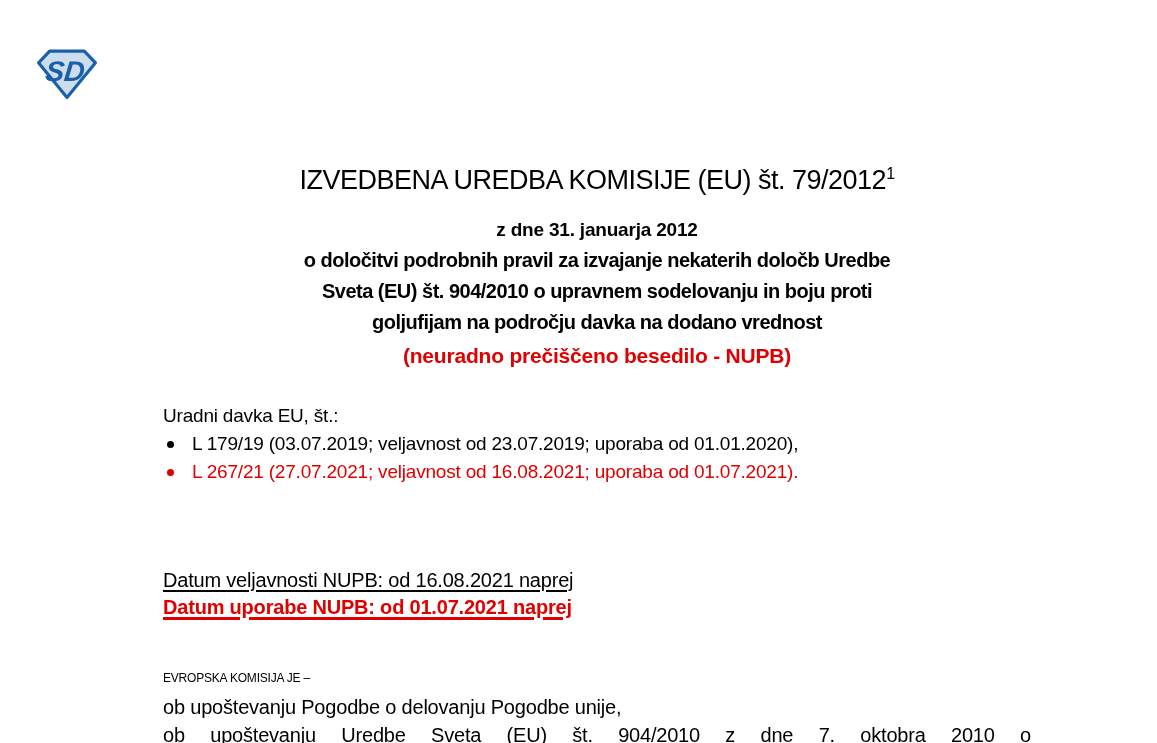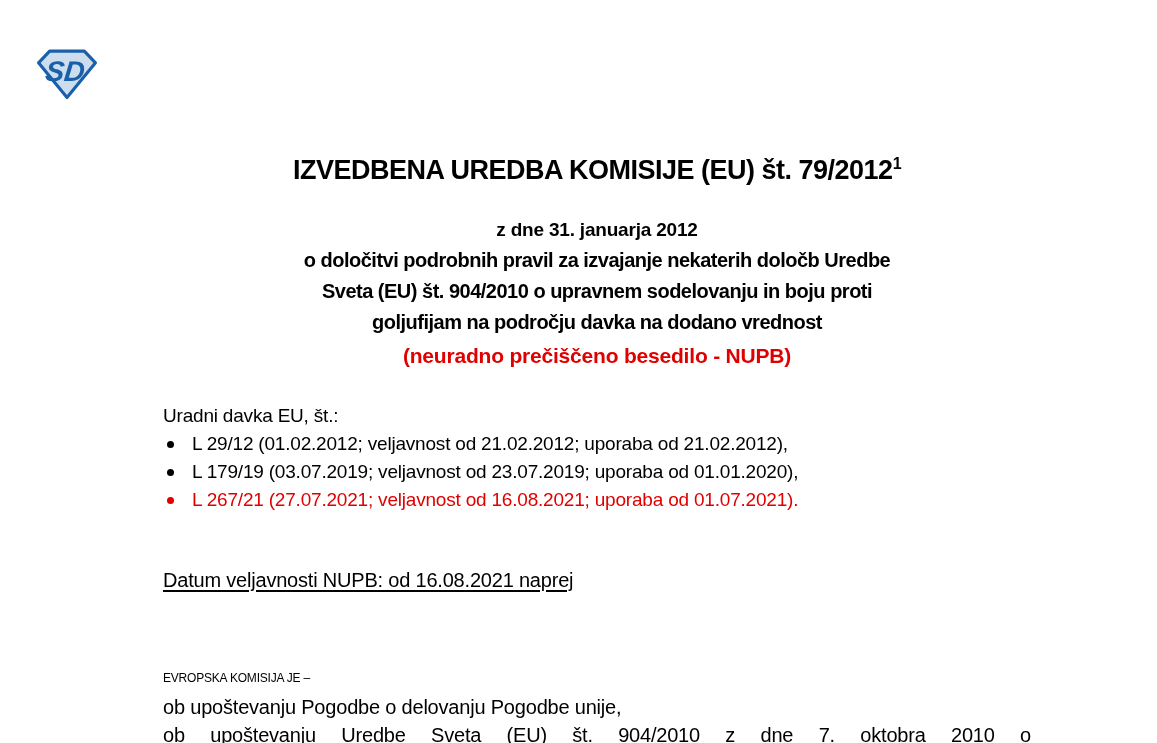--- a/index.html
+++ b/index.html
@@ -42,23 +42,23 @@
     position: absolute;
     left: 163px;
     width: 868px;
     top: 0;
     height: 743px;
   }
   .line { position: absolute; left: 0; right: 0; white-space: nowrap; }
   .centered { text-align: center; }
 
   .title {
-    top: 153px;
+    top: 163px;
     font-size: 27px;
-    font-weight: bold;
+    font-weight: normal;
     line-height: 34px;
     letter-spacing: -0.5px;
   }
   .title sup { font-size: 16px; vertical-align: super; line-height: 0; }
   .date-line {
     top: 214px;
     font-size: 19px;
     font-weight: bold;
     line-height: 32px;
   }
@@ -169,27 +169,27 @@
       <div class="subtitle-line">o določitvi podrobnih pravil za izvajanje nekaterih določb Uredbe</div>
       <div class="subtitle-line">Sveta (EU) št. 904/2010 o upravnem sodelovanju in boju proti</div>
       <div class="subtitle-line">goljufijam na področju davka na dodano vrednost</div>
     </div>
 
     <div class="line centered note">(neuradno prečiščeno besedilo - NUPB)</div>
 
     <div class="line gazette-heading">Uradni davka EU, št.:</div>
 
     <ul class="gazette-list" id="gazette-list">
-        <li class="gazette-item"><span class="bullet-dot"></span><span>L 29/12 (01.02.2012; veljavnost od 21.02.2012; uporaba od 21.02.2012),</span></li>
         <li class="gazette-item"><span class="bullet-dot"></span><span>L 179/19 (03.07.2019; veljavnost od 23.07.2019; uporaba od 01.01.2020),</span></li>
         <li class="gazette-item red"><span class="bullet-dot"></span><span>L 267/21 (27.07.2021; veljavnost od 16.08.2021; uporaba od 01.07.2021).</span></li>
       </ul>
 
     <div class="line validity-effective">Datum veljavnosti NUPB: od 16.08.2021 naprej</div>
 
+    <div class="line validity-application">Datum uporabe NUPB: od 01.07.2021 naprej</div>
 
     <div class="line body-opening">EVROPSKA KOMISIJA JE –</div>
 
     <div class="line citation-treaty">ob upoštevanju Pogodbe o delovanju Pogodbe unije,</div>
 
     <div class="line citation-regulation">ob upoštevanju Uredbe Sveta (EU) št. 904/2010 z dne 7. oktobra 2010 o</div>
 
   </div>
 </div>
 

